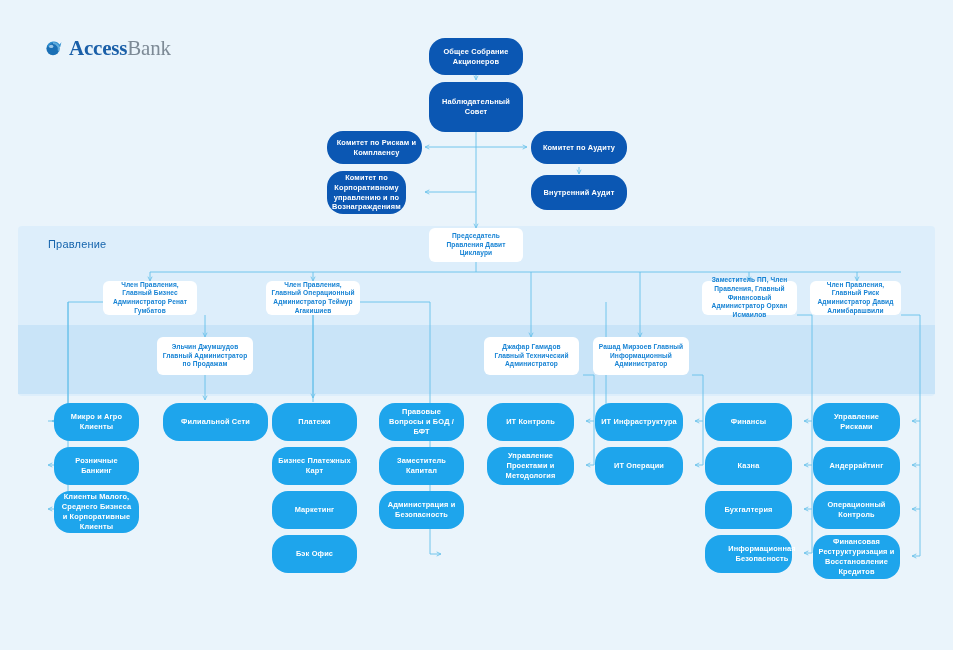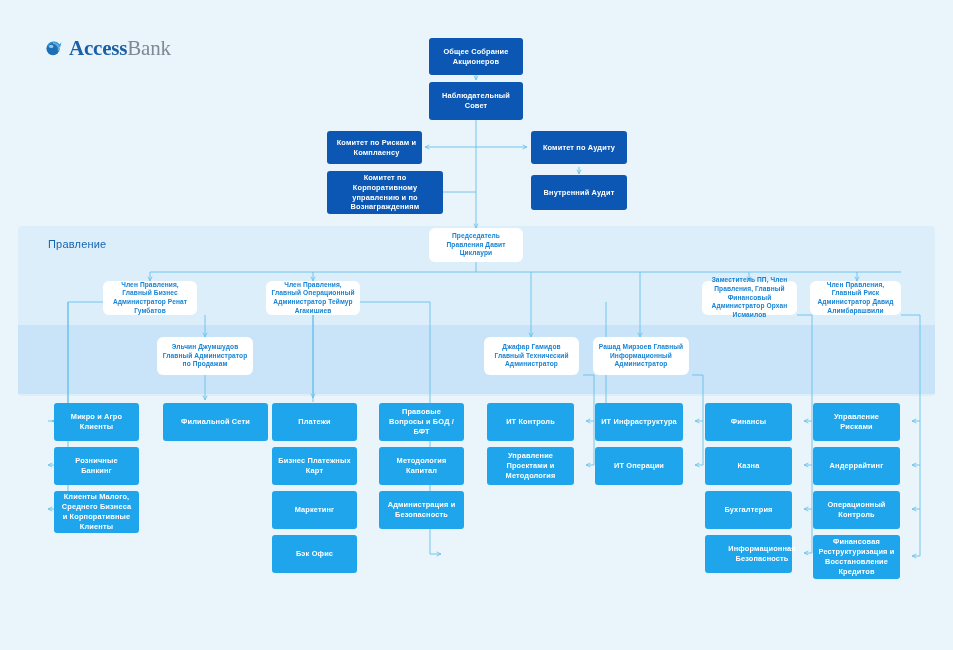--- a/index.html
+++ b/index.html
@@ -23,21 +23,21 @@
   
   .band{position:absolute;}
   #board-panel{left:18px;top:226px;width:917px;height:170px;background:#ddeefb;border-radius:4px;}
   #board-band{left:18px;top:325px;width:917px;height:69px;background:#c9e4f8;}
   #board-label{position:absolute;left:48px;top:238px;font-size:11px;color:#1665ad;letter-spacing:.2px;}
 
   
   #wires{position:absolute;left:0;top:0;width:953px;height:650px;pointer-events:none;}
 
   
-  .node{position:absolute;display:flex;align-items:center;justify-content:center;text-align:center;border-radius:3px;box-sizing:border-box;padding:3px 5px;line-height:1.32;}
+  .node{position:absolute;display:flex;align-items:center;justify-content:center;text-align:center;border-radius:16px;box-sizing:border-box;padding:3px 5px;line-height:1.32;}
   .node span{display:block;}
   .n-dark{background:#0b57b3;color:#ffffff;font-size:7.4px;font-weight:700;letter-spacing:.15px;}
   .n-blue{background:#1ea5ec;color:#ffffff;font-size:7.4px;font-weight:700;letter-spacing:.15px;}
   .n-white{background:#ffffff;color:#1783d4;font-size:6.6px;font-weight:700;letter-spacing:.1px;border-radius:6px;}
 </style>
 </head>
 <body>
 
 <div id="stage">
 
@@ -146,29 +146,29 @@
       <path d="M920,556 L912,556" marker-end="url(#ar)"></path>
 
       <path d="M313,315 L313,398" marker-end="url(#ar)"></path>
     </g>
   </svg>
 
   <div class="node n-dark" style="left:429px;top:38px;width:94px;height:37px;">
     <span>Общее Собрание Акционеров</span>
   </div>
 
-  <div class="node n-dark" style="left:429px;top:82px;width:94px;height:38px;">
+  <div class="node n-dark" style="left:429px;top:82px;width:94px;height:50px;">
     <span>Наблюдательный Совет</span>
   </div>
 
   <div class="node n-dark" style="left:327px;top:131px;width:95px;height:33px;padding-left:9px;">
     <span>Комитет по Рискам и Комплаенсу</span>
   </div>
 
-  <div class="node n-dark" style="left:327px;top:171px;width:116px;height:43px;">
+  <div class="node n-dark" style="left:327px;top:171px;width:79px;height:43px;">
     <span>Комитет по Корпоративному управлению и по Вознаграждениям</span>
   </div>
 
   <div class="node n-dark" style="left:531px;top:131px;width:96px;height:33px;">
     <span>Комитет по Аудиту</span>
   </div>
 
   <div class="node n-dark" style="left:531px;top:175px;width:96px;height:35px;">
     <span>Внутренний Аудит</span>
   </div>
@@ -227,21 +227,21 @@
       <div class="node n-blue" style="left:272px;top:491px;width:85px;height:38px;">
         <span>Маркетинг</span>
       </div>
       <div class="node n-blue" style="left:272px;top:535px;width:85px;height:38px;">
         <span>Бэк Офис</span>
       </div>
       <div class="node n-blue" style="left:379px;top:403px;width:85px;height:38px;justify-content:flex-end;">
         <span>Правовые Вопросы и БОД / БФТ</span>
       </div>
       <div class="node n-blue" style="left:379px;top:447px;width:85px;height:38px;">
-        <span>Методология Капитал</span>
+        <span>Заместитель Капитал</span>
       </div>
       <div class="node n-blue" style="left:379px;top:491px;width:85px;height:38px;">
         <span>Администрация и Безопасность</span>
       </div>
       <div class="node n-blue" style="left:487px;top:403px;width:87px;height:38px;">
         <span>ИТ Контроль</span>
       </div>
       <div class="node n-blue" style="left:487px;top:447px;width:87px;height:38px;">
         <span>Управление Проектами и Методология</span>
       </div>

